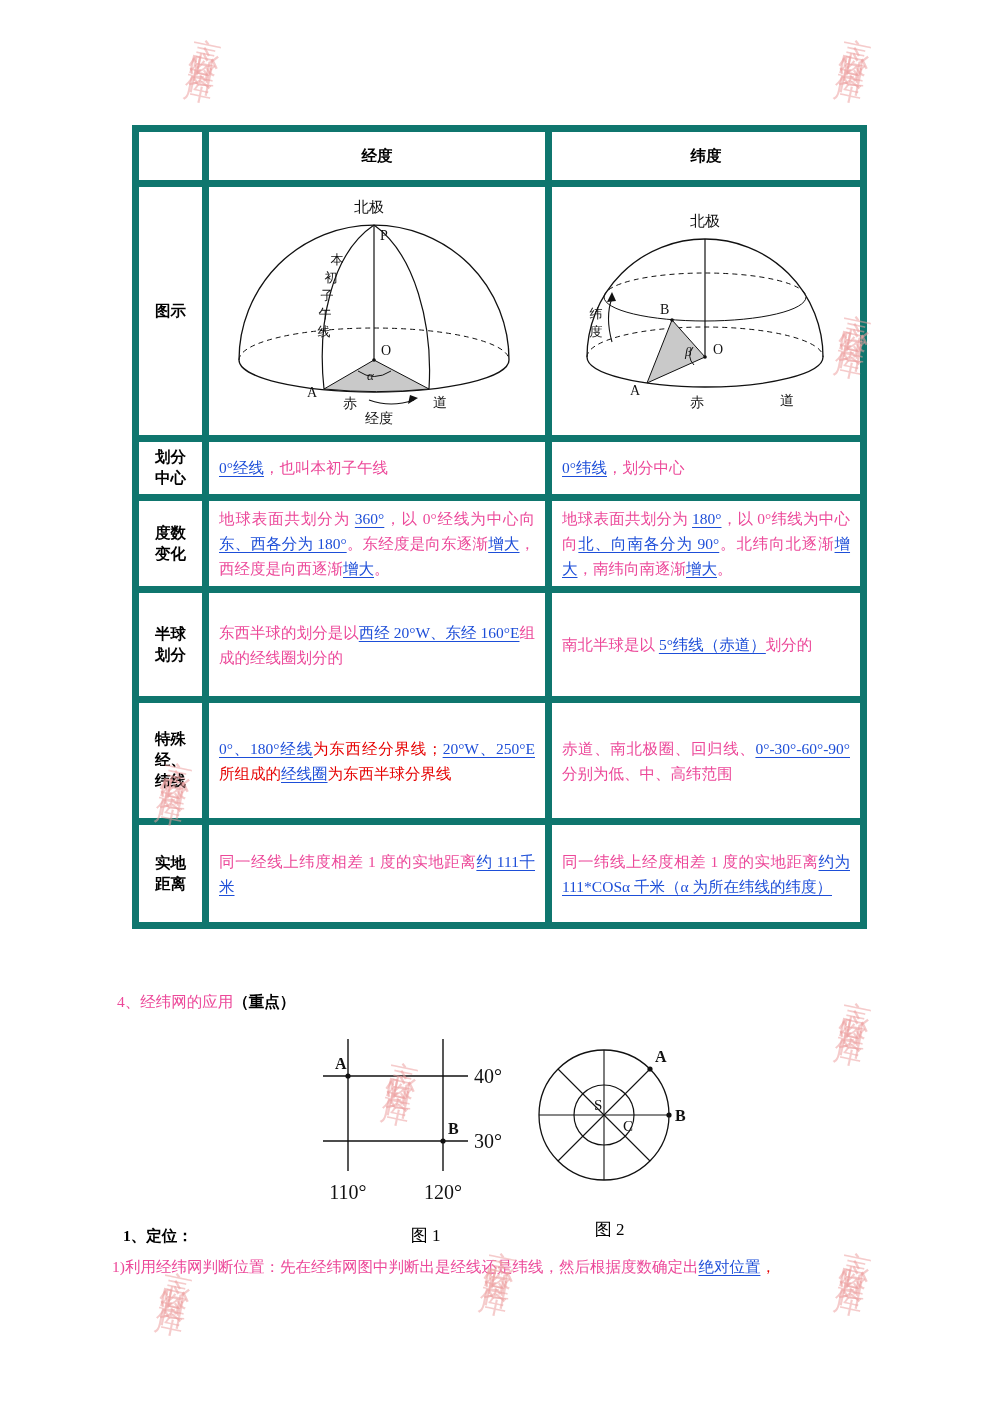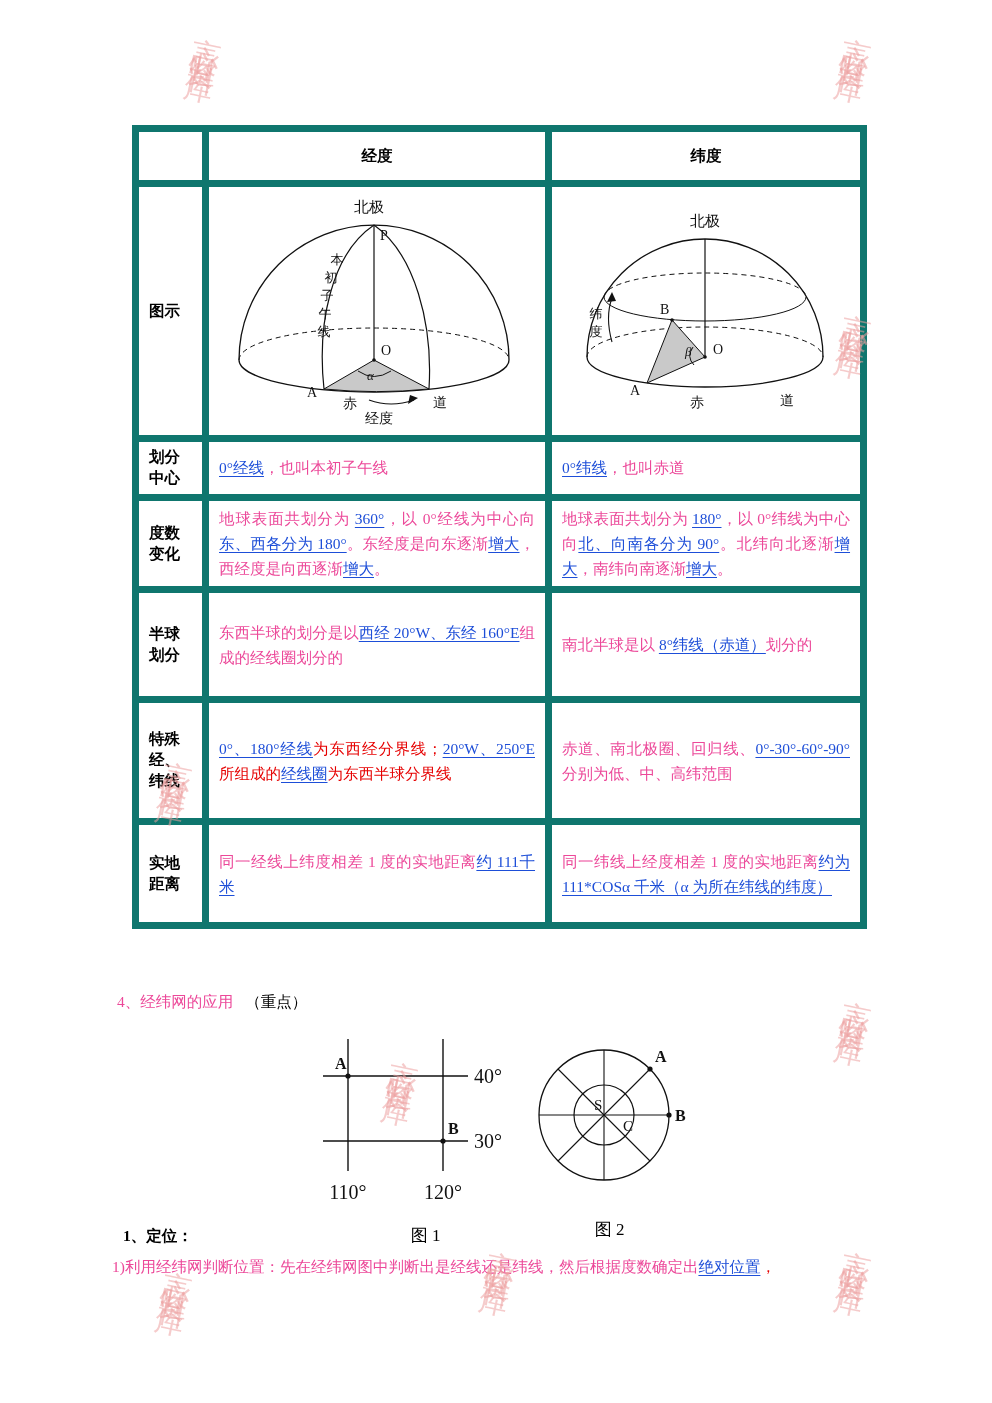--- a/index.html
+++ b/index.html
@@ -7,38 +7,38 @@
        font-family:"Liberation Serif","DejaVu Serif",serif;color:#000;overflow:hidden;}
 
   .watermark{position:absolute;writing-mode:vertical-rl;text-orientation:upright;
       font-size:29px;letter-spacing:7px;color:rgba(236,160,160,0.55);
       transform:rotate(12deg);transform-origin:top left;pointer-events:none;z-index:9;
       white-space:nowrap;}
 
   table.main{position:absolute;left:132px;top:125px;width:728px;border-collapse:collapse;
       table-layout:fixed;font-size:15.5px;}
   table.main td{border:7px solid #0f766e;vertical-align:middle;padding:5px 10px;}
-  td.lbl{font-weight:bold;padding:5px 6px;font-family:Liberation Serif, serif;}
+  td.lbl{text-align:center;font-weight:bold;padding:5px 6px;font-family:Liberation Serif, serif;}
   td.hdr{text-align:center;font-weight:bold;}
   td.body-cell{text-align:justify;line-height:1.62;}
   td.diagram-cell{text-align:left;padding:2px;vertical-align:middle;}
 
   tr.h-hdr{height:55px}
   tr.h-tushi{height:240px}
   tr.h-huafen{height:58px}
   tr.h-dushu{height:90px}
   tr.h-fuhao{height:55px}
   tr.h-banqiu{height:110px}
   tr.h-teshu{height:122px}
   tr.h-shidi{height:104px}
 
   .sg-n{color:#ec4899;}
   .sg-r{color:#e60000;}
   .sg-ru{color:#1d4ed8;text-decoration:underline;text-underline-offset:3px;}
-  .sg-b{font-weight:normal;padding-left:12px;}
+  .sg-b{font-weight:bold;}
 
   .abs{position:absolute;}
   .sec-heading{left:117px;top:992px;font-size:15.5px;}
   .fig{position:absolute;text-align:center;}
   #fig1{left:318px;top:1036px;width:215px;}
   #fig2{left:522px;top:1040px;width:175px;}
   .fig-caption{font-size:17px;margin-top:14px;}
   svg text{font-family:"Liberation Serif","DejaVu Serif",serif;fill:#111;}
   .pos-heading{left:123px;top:1226px;font-size:15.5px;font-weight:bold;}
   .pos-line{left:112px;top:1257px;font-size:15.5px;width:762px;}
@@ -141,34 +141,34 @@
 
         <text x="34" y="116" text-anchor="middle" font-size="13">纬</text>
         <text x="34" y="134" text-anchor="middle" font-size="13">度</text>
       </svg>
     </td>
   </tr>
 
   <tr class="h-huafen">
     <td class="lbl">划分中心</td>
     <td class="body-cell"><span class="sg-ru">0°经线</span><span class="sg-n">，也叫本初子午线</span></td>
-    <td class="body-cell"><span class="sg-ru">0°纬线</span><span class="sg-n">，也叫赤道</span></td>
+    <td class="body-cell"><span class="sg-ru">0°纬线</span><span class="sg-n">，划分中心</span></td>
   </tr>
 
   <tr class="h-dushu">
     <td class="lbl">度数变化</td>
     <td class="body-cell"><span class="sg-n">地球表面共划分为 </span><span class="sg-ru">360°</span><span class="sg-n">，以 0°经线为中心向</span><span class="sg-ru">东、西各分为 180°</span><span class="sg-n">。东经度是向东逐渐</span><span class="sg-ru">增大</span><span class="sg-n">，西经度是向西逐渐</span><span class="sg-ru">增大</span><span class="sg-n">。</span></td>
     <td class="body-cell"><span class="sg-n">地球表面共划分为 </span><span class="sg-ru">180°</span><span class="sg-n">，以 0°纬线为中心向</span><span class="sg-ru">北、向南各分为 90°</span><span class="sg-n">。北纬向北逐渐</span><span class="sg-ru">增大</span><span class="sg-n">，南纬向南逐渐</span><span class="sg-ru">增大</span><span class="sg-n">。</span></td>
   </tr>
 
 
   <tr class="h-banqiu">
     <td class="lbl">半球划分</td>
     <td class="body-cell"><span class="sg-n">东西半球的划分是以</span><span class="sg-ru">西经 20°W、东经 160°E</span><span class="sg-n">组成的经线圈划分的</span></td>
-    <td class="body-cell"><span class="sg-n">南北半球是以 </span><span class="sg-ru">8°纬线（赤道）</span><span class="sg-n">划分的</span></td>
+    <td class="body-cell"><span class="sg-n">南北半球是以 </span><span class="sg-ru">5°纬线（赤道）</span><span class="sg-n">划分的</span></td>
   </tr>
 
   <tr class="h-teshu">
     <td class="lbl">特殊经、纬线</td>
     <td class="body-cell"><span class="sg-ru">0°、180°经线</span><span class="sg-r">为东西经分界线；</span><span class="sg-ru">20°W、250°E </span><span class="sg-r">所组成的</span><span class="sg-ru">经线圈</span><span class="sg-r">为东西半球分界线</span></td>
     <td class="body-cell"><span class="sg-n">赤道、南北极圈、回归线、</span><span class="sg-ru">0°-30°-60°-90°</span><span class="sg-n">分别为低、中、高纬范围</span></td>
   </tr>
 
   <tr class="h-shidi">
     <td class="lbl">实地距离</td>

